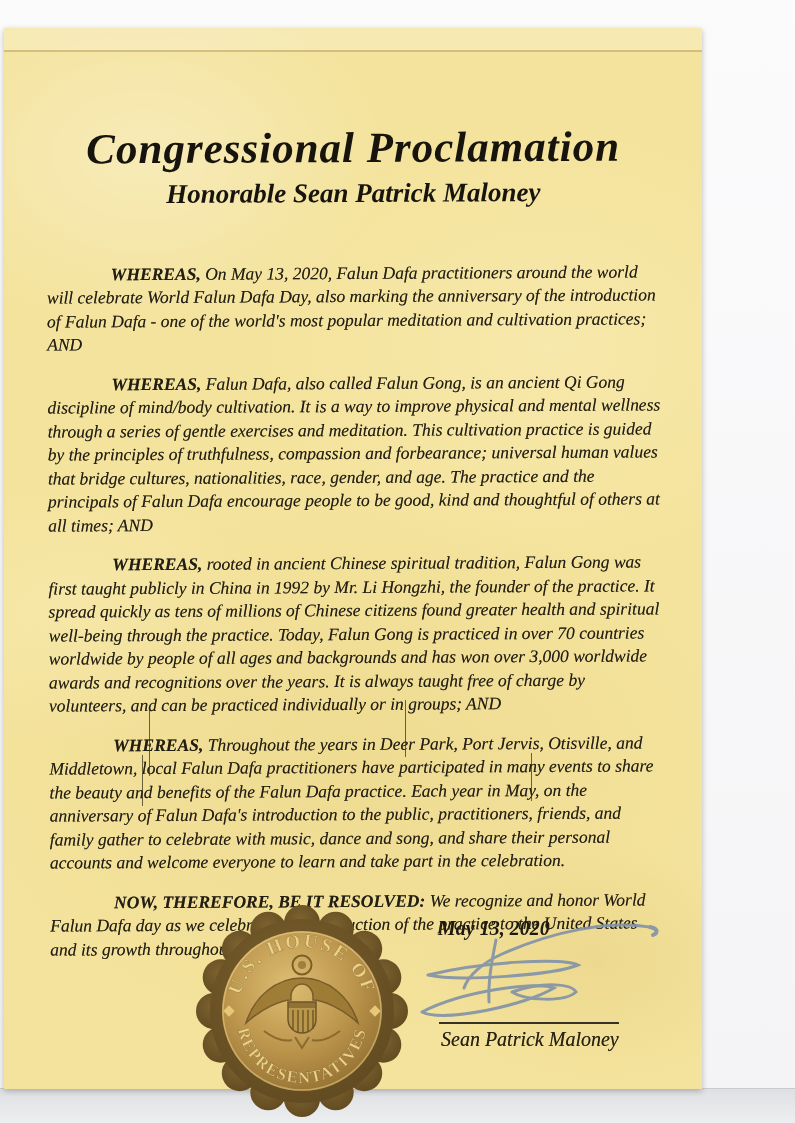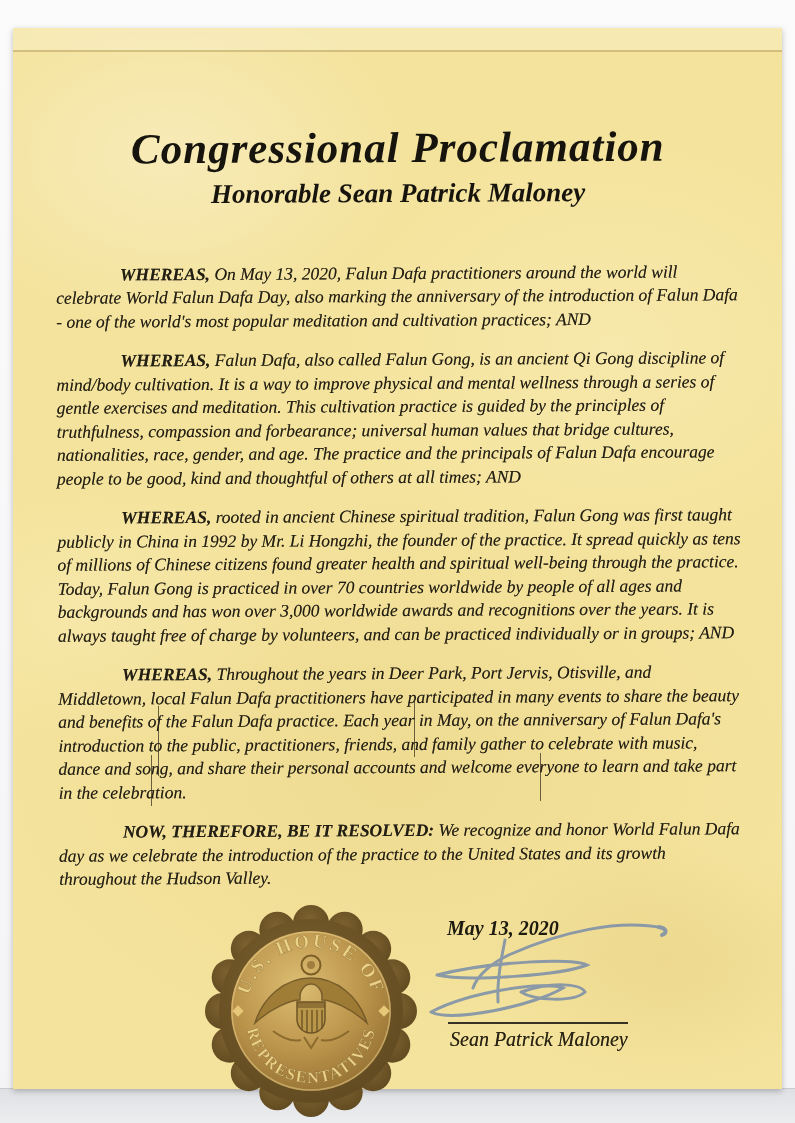--- a/index.html
+++ b/index.html
@@ -7,21 +7,21 @@
     position:relative; width:795px; height:1123px; overflow:hidden;
     background:linear-gradient(#fbfbfc, #f4f4f6);
     font-family:"Liberation Serif", serif;
   }
   .scanner-strip {
     position:absolute; left:0; right:0; bottom:0; height:34px;
     background:linear-gradient(#dfe0e3, #eceef0);
     border-top:1px solid #c9cbce;
   }
   .page {
-    position:absolute; left:13px; top:28px; width:769px; height:1061px;
+    position:absolute; left:4px; top:28px; width:698px; height:1061px;
     background:
       radial-gradient(420px 300px at 20% 12%, rgba(255,255,255,.28), transparent 60%),
       radial-gradient(500px 380px at 78% 30%, rgba(255,248,215,.25), transparent 60%),
       radial-gradient(600px 420px at 50% 70%, rgba(213,180,96,.16), transparent 65%),
       radial-gradient(300px 200px at 85% 88%, rgba(213,180,96,.22), transparent 60%),
       radial-gradient(340px 220px at 10% 55%, rgba(255,250,220,.2), transparent 60%),
       #f4e39c;
     box-shadow:0 2px 6px rgba(0,0,0,.25);
   }
   .crease {

